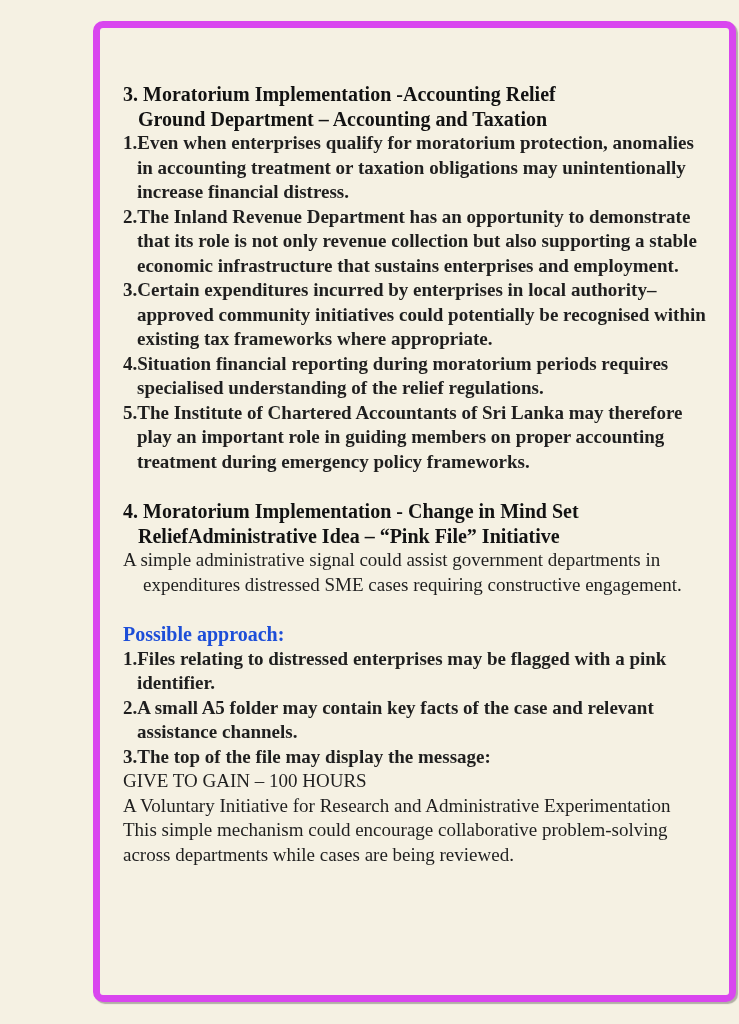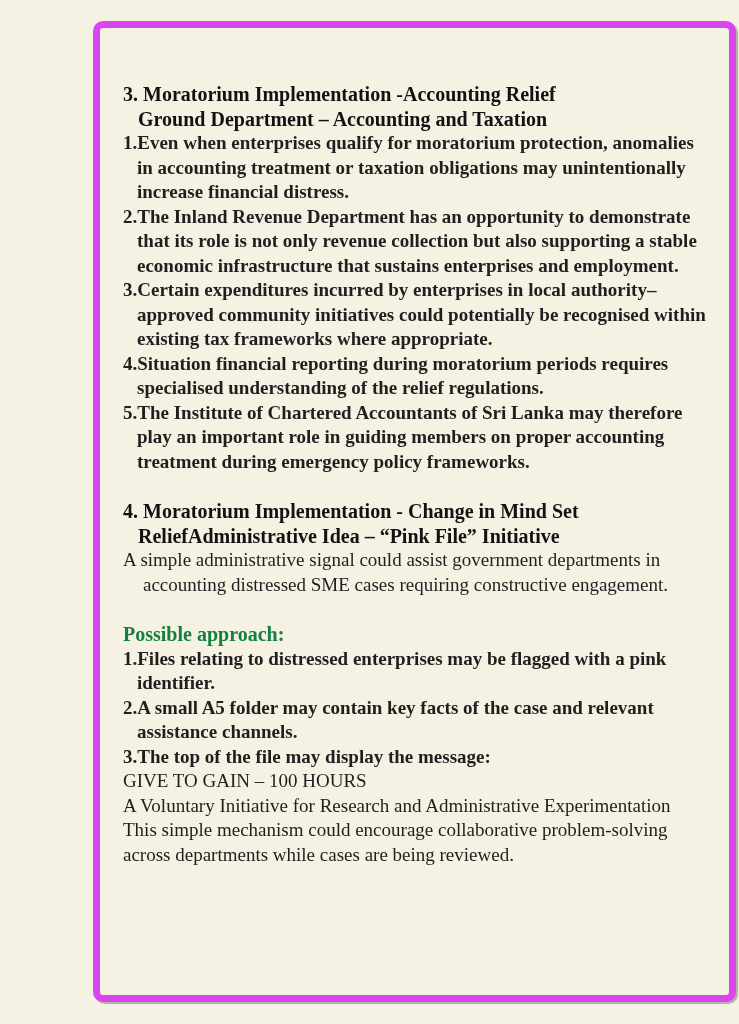--- a/index.html
+++ b/index.html
@@ -53,21 +53,21 @@
   }
   .plain-line {
     font-size: 19px;
     line-height: 24.5px;
     font-family: Liberation Serif, serif;
   }
   .sub-heading {
     font-weight: bold;
     font-size: 20px;
     line-height: 24.5px;
-    color: #15803d;
+    color: #1d4ed8;
   }
   .gap-section { margin-top: 25px; }
 </style>
 </head>
 <body>
 
 <div class="frame">
 
   <section>
     <div class="section-heading">
@@ -79,21 +79,21 @@
     <div class="numbered-item"><span>3.</span><span>Certain expenditures incurred by enterprises in local authority–approved community initiatives could potentially be recognised within existing tax frameworks where appropriate.</span></div>
     <div class="numbered-item"><span>4.</span><span>Situation financial reporting during moratorium periods requires specialised understanding of the relief regulations.</span></div>
     <div class="numbered-item"><span>5.</span><span>The Institute of Chartered Accountants of Sri Lanka may therefore play an important role in guiding members on proper accounting treatment during emergency policy frameworks.</span></div>
   </section>
 
   <section class="gap-section">
     <div class="section-heading">
       <div>4. Moratorium Implementation - Change in Mind Set</div>
       <div class="line2">ReliefAdministrative Idea – “Pink File” Initiative</div>
     </div>
-    <div class="intro-para">A simple administrative signal could assist government departments in accounting distressed SME cases requiring constructive engagement.</div>
+    <div class="intro-para">A simple administrative signal could assist government departments in expenditures distressed SME cases requiring constructive engagement.</div>
   </section>
 
   <section class="gap-section">
     <div class="sub-heading">Possible approach:</div>
     <div class="numbered-item"><span>1.</span><span>Files relating to distressed enterprises may be flagged with a pink identifier.</span></div>
     <div class="numbered-item"><span>2.</span><span>A small A5 folder may contain key facts of the case and relevant assistance channels.</span></div>
     <div class="numbered-item"><span>3.</span><span>The top of the file may display the message:</span></div>
     <div class="plain-line">GIVE TO GAIN – 100 HOURS</div>
     <div class="plain-line">A Voluntary Initiative for Research and Administrative Experimentation</div>
     <div class="plain-line">This simple mechanism could encourage collaborative problem-solving across departments while cases are being reviewed.</div>

